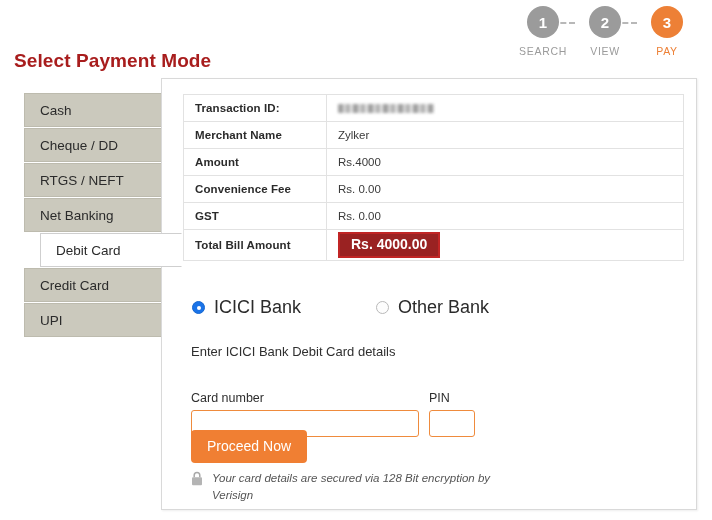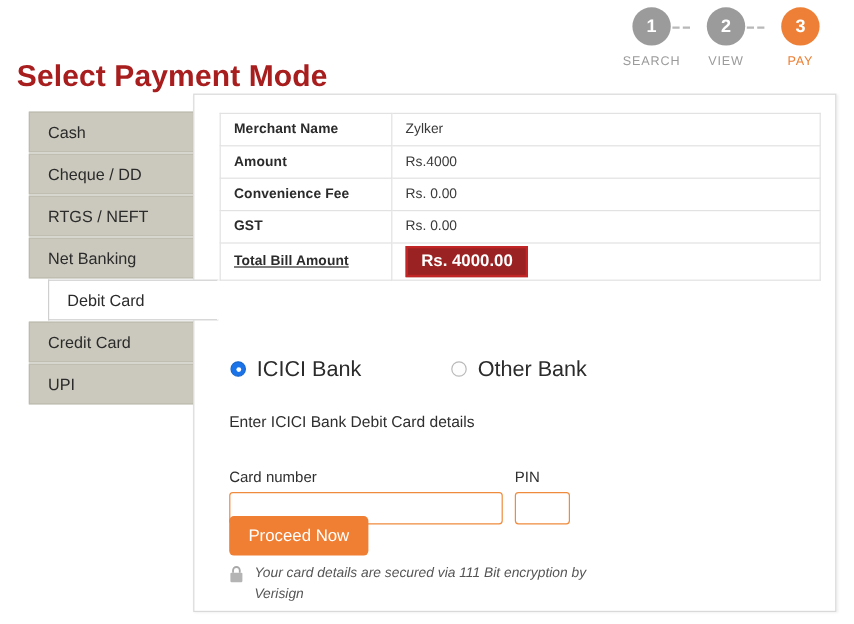--- a/index.html
+++ b/index.html
@@ -62,21 +62,21 @@
     height: 2px;
     border-top: 2px dashed #b8b8b8;
     z-index: 1;
   }
 
   
   .page-title {
     position: absolute;
     top: 50px;
     left: 14px;
-    font-size: 25px;
+    font-size: 19px;
     font-weight: bold;
     color: #a81d1d;
     letter-spacing: 0.1px;
   }
 
   
   .mode-tabs {
     position: absolute;
     top: 93px;
     left: 22px;
@@ -137,21 +137,21 @@
   .txn-label {
     width: 120px;
     font-weight: bold;
     color: #2b2b2b;
     letter-spacing: 0.1px;
   }
   .txn-value {
     font-size: 13px;
     color: #3a3a3a;
   }
-  .txn-row-total td { height: 30px; text-decoration: underline; }
+  .txn-row-total td { height: 30px; }
 
   
   .redacted {
     display: inline-block;
     width: 96px;
     height: 9px;
     border-radius: 1px;
     background:
       repeating-linear-gradient(90deg,
         #8f8f8f 0px, #8f8f8f 5px,
@@ -318,20 +318,26 @@
   <div class="mode-tab is-active">Debit Card</div>
   <div class="mode-tab">Credit Card</div>
   <div class="mode-tab">UPI</div>
 </div>
 
 <div class="panel">
 
   <table class="txn-table">
     <tbody>
       <tr>
+        <td class="txn-label">Transaction ID:</td>
+        <td class="txn-value">
+          <span class="redacted"></span>
+        </td>
+      </tr>
+      <tr>
         <td class="txn-label">Merchant Name</td>
         <td class="txn-value">Zylker</td>
       </tr>
       <tr>
         <td class="txn-label">Amount</td>
         <td class="txn-value">Rs.4000</td>
       </tr>
       <tr>
         <td class="txn-label">Convenience Fee</td>
         <td class="txn-value">Rs. 0.00</td>
@@ -375,16 +381,16 @@
 
   <button class="proceed-btn">Proceed Now</button>
 
   <div class="secure-note">
     <span class="lock-icon">
       <svg width="12" height="15" viewBox="0 0 12 15" aria-hidden="true">
         <path d="M3.2 6.2V4.3a2.8 2.8 0 0 1 5.6 0v1.9" fill="none" stroke="#a8a8a8" stroke-width="1.5"></path>
         <rect x="1" y="6.2" width="10" height="8" rx="1" fill="#b4b4b4"></rect>
       </svg>
     </span>
-    <span class="secure-text">Your card details are secured via 111 Bit encryption by Verisign</span>
+    <span class="secure-text">Your card details are secured via 128 Bit encryption by Verisign</span>
   </div>
 
 </div>
 
 </body></html>

